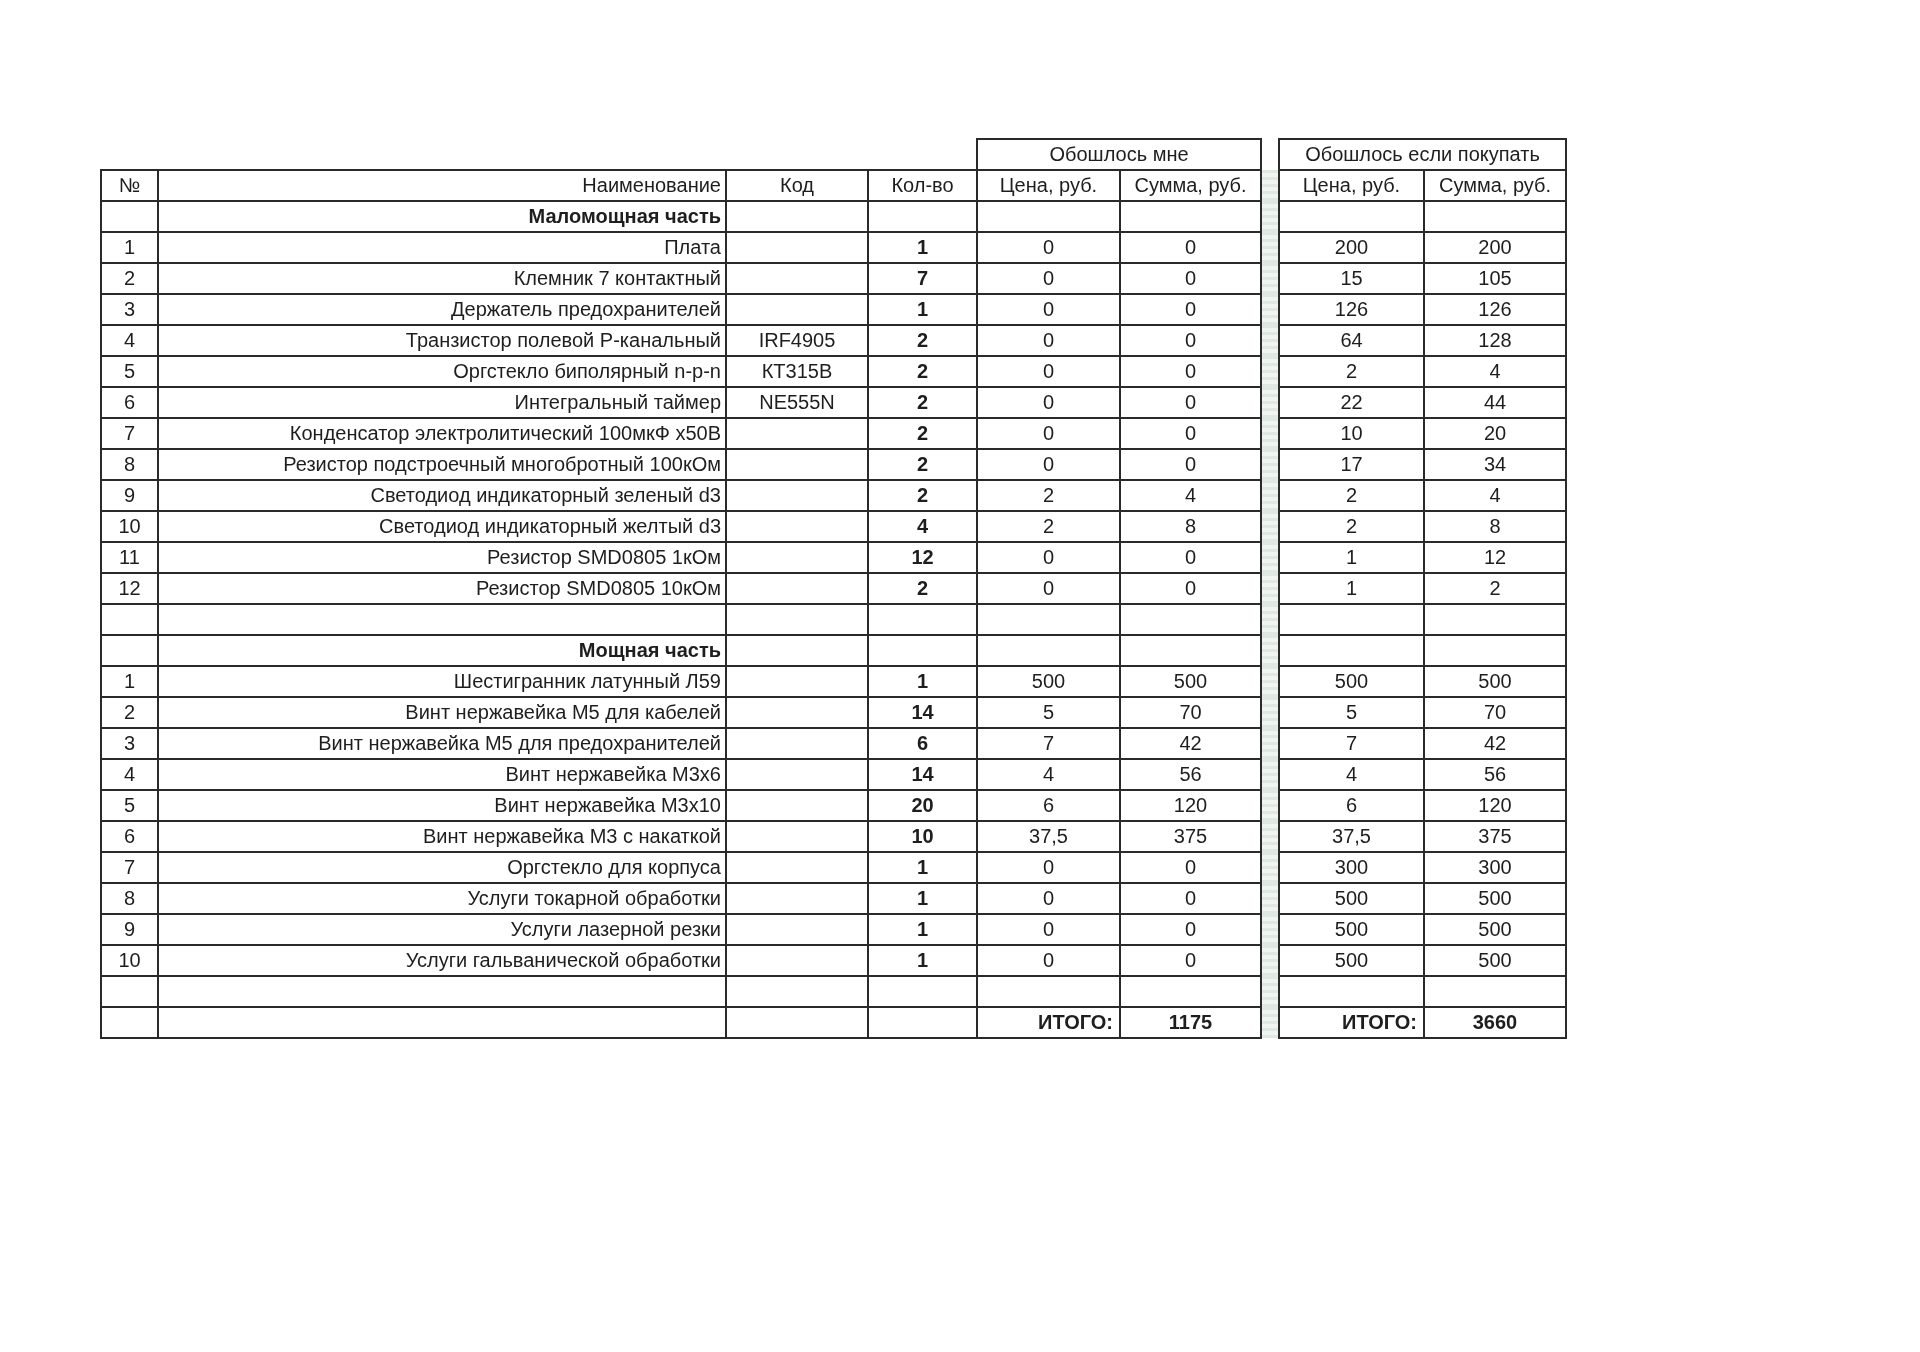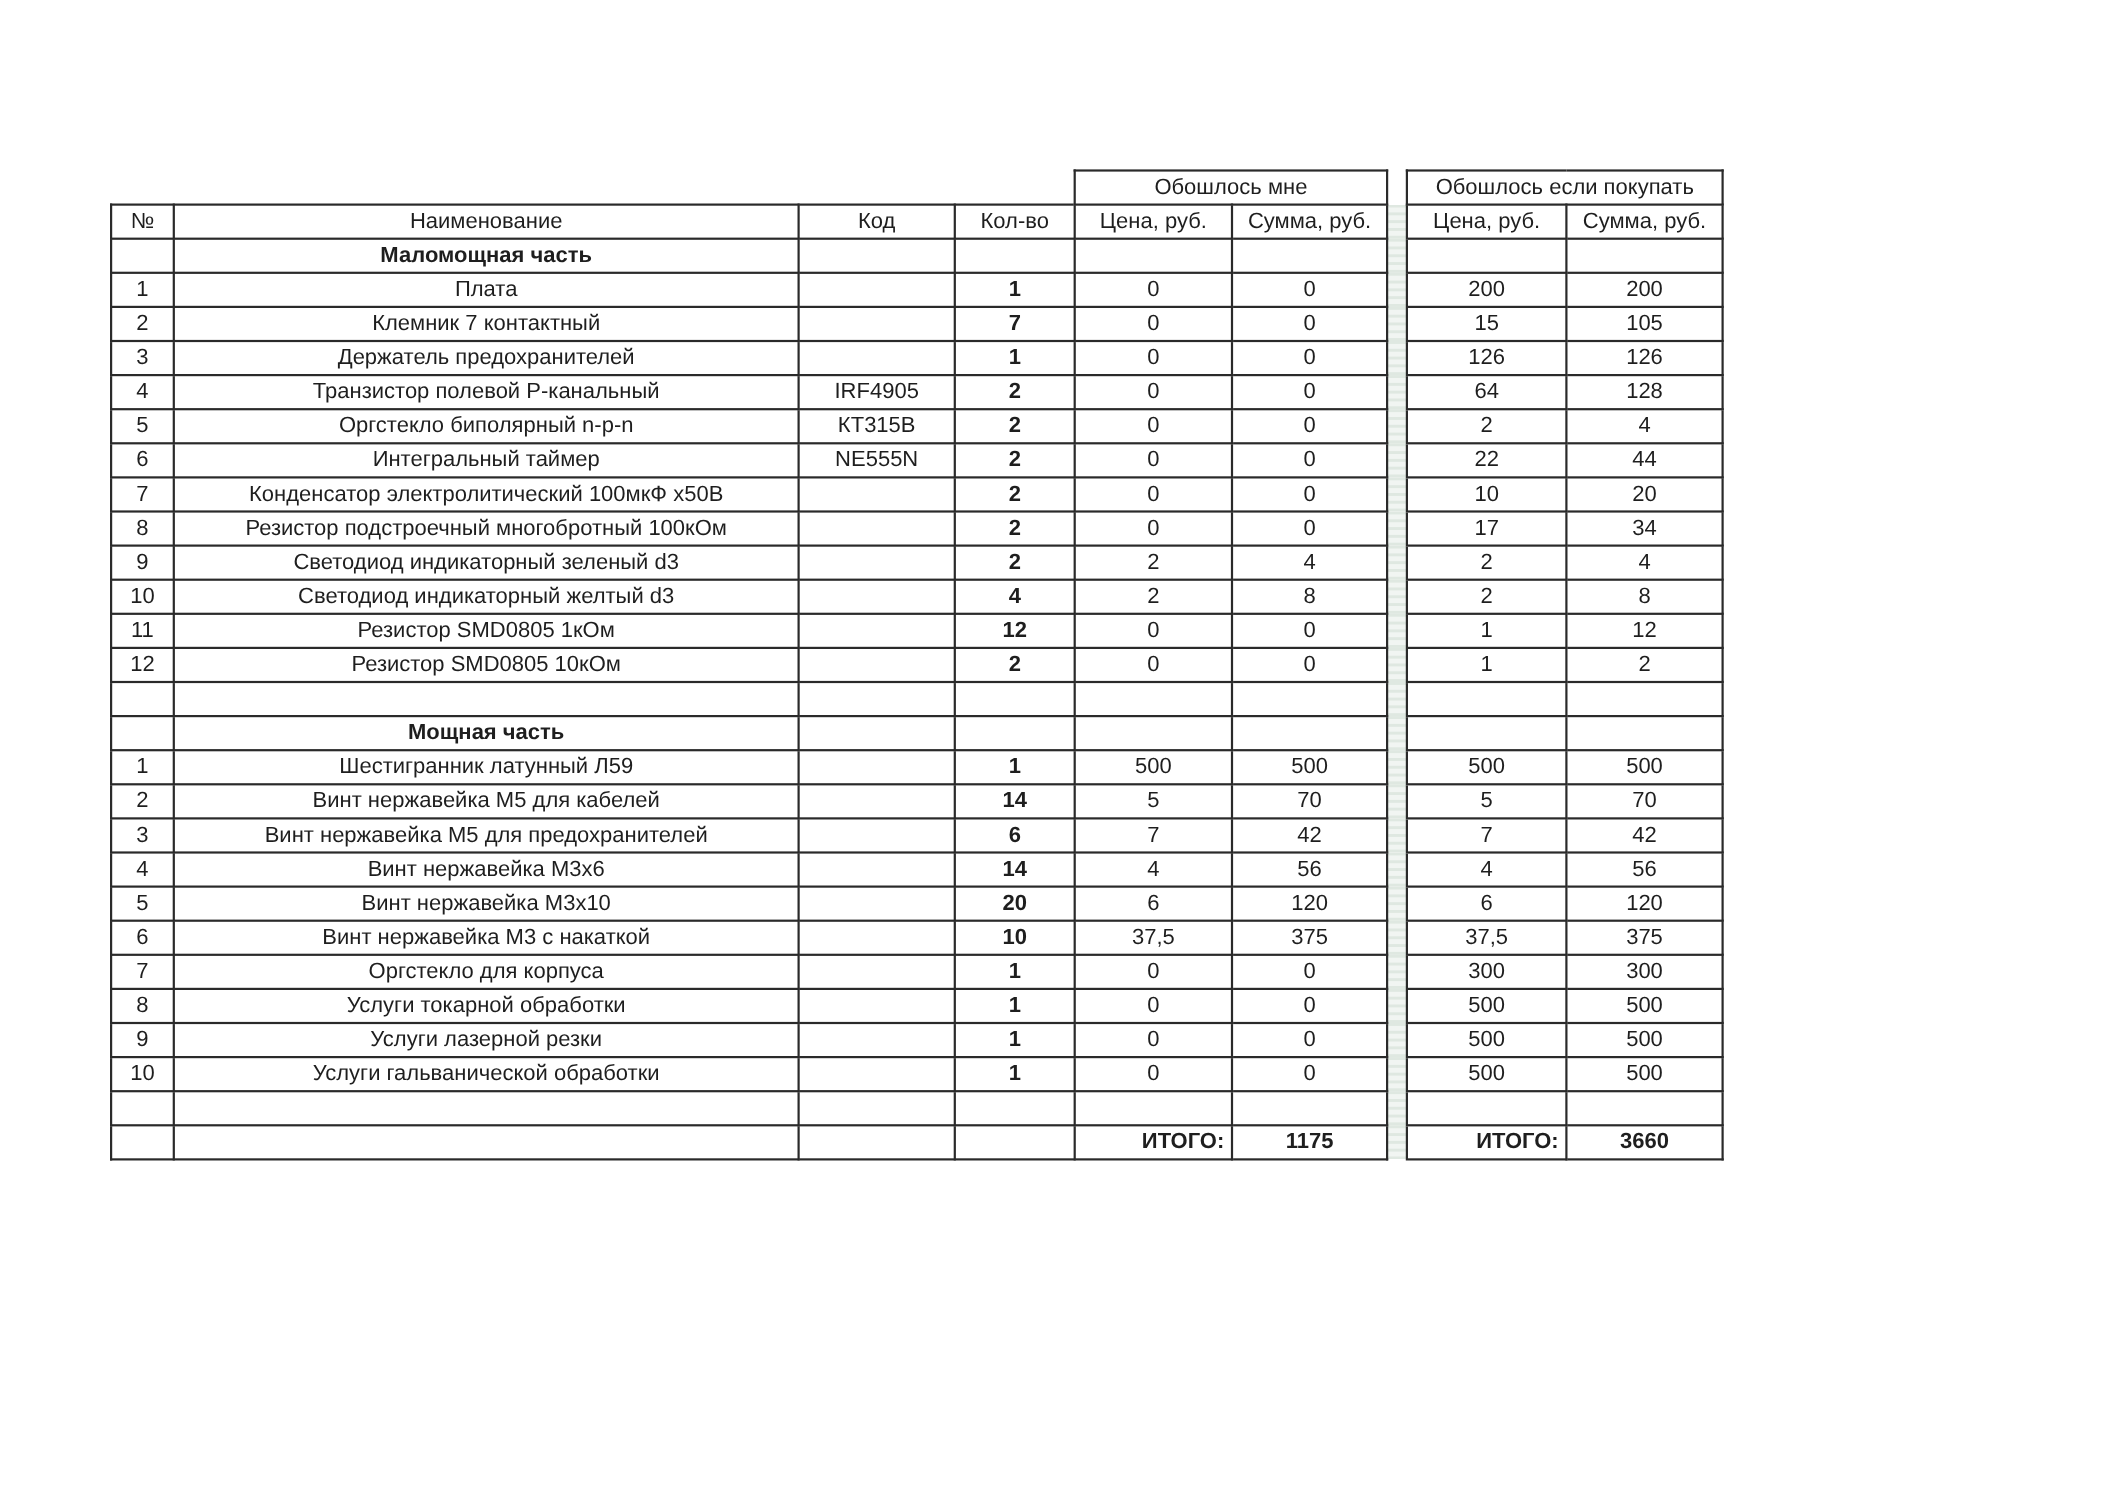--- a/index.html
+++ b/index.html
@@ -1,24 +1,24 @@
 <!DOCTYPE html>
 <html><head>
 <meta charset="utf-8">
 <style>
   html, body { margin:0; padding:0; }
   body {
     width:1920px; height:1352px; background:#ffffff; position:relative; overflow:hidden;
     font-family:"Liberation Sans", "DejaVu Sans", sans-serif; color:#1e1e1e;
   }
-  .sheet { position:absolute; left:100px; top:154px; }
+  .sheet { position:absolute; left:100px; top:138px; }
   table { border-collapse:collapse; table-layout:fixed; font-size:20px; }
   td { border:2px solid #2a2a2a; height:29px; padding:0 4px; white-space:nowrap; overflow:hidden; line-height:29px; }
   td.c { text-align:center; }
-  td.l { text-align:center; }
+  td.l { text-align:right; }
   td.r { text-align:right; padding-right:6px; }
   td.b { font-weight:bold;margin-top:31px; }
   td.blank { border:none; }
   td.sep { border-top:none; border-bottom:none; background:#e9efea;
            background-image:repeating-linear-gradient(180deg,#dfe8e1 0 3px,#f1f5f2 3px 7px); }
   td.sep-top { border:none; border-left:2px solid #2a2a2a; border-right:2px solid #2a2a2a; background:#fff; }
   .col-num{width:57px}.col-name{width:568px}.col-code{width:142px}.col-qty{width:109px}
   .col-p1{width:143px}.col-s1{width:141px}.col-sep{width:18px}.col-p2{width:145px}.col-s2{width:142px}
 </style>
 </head>

